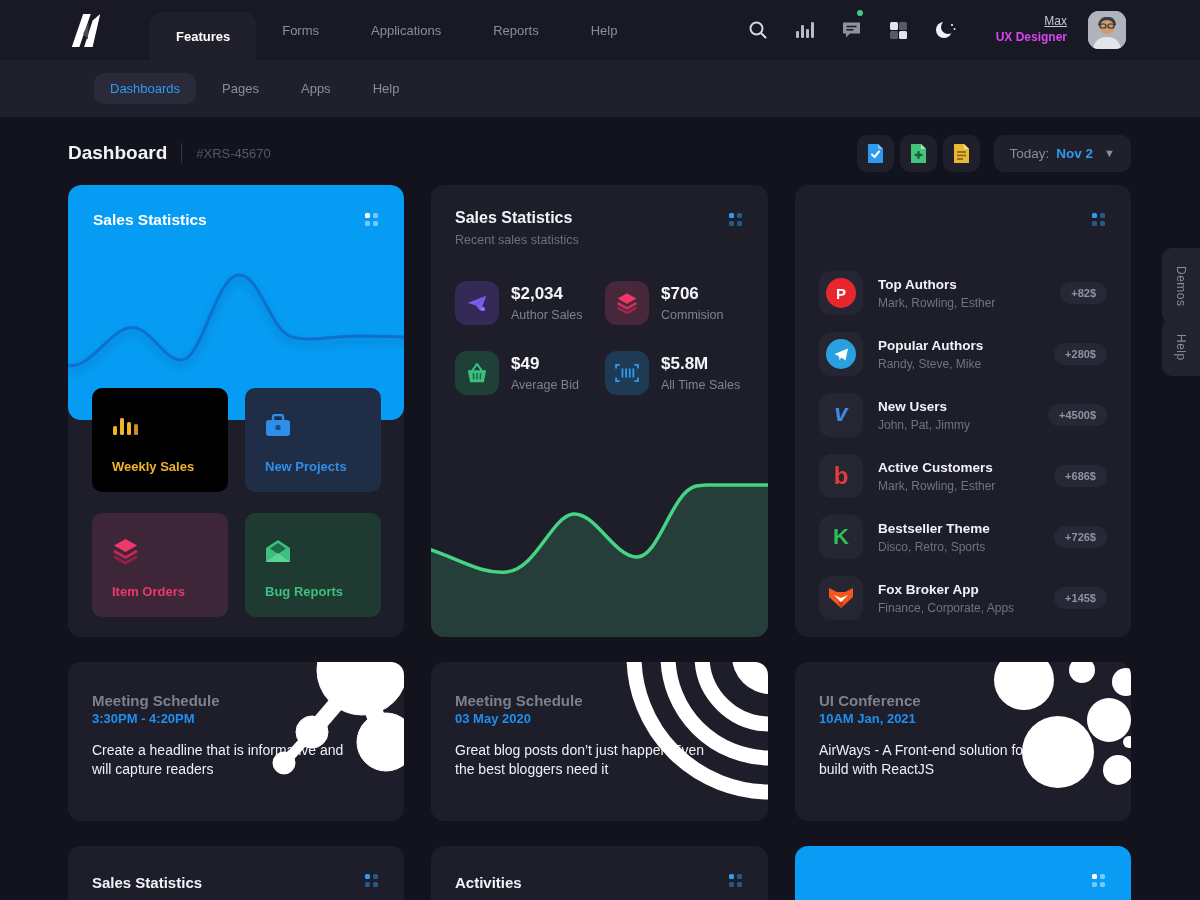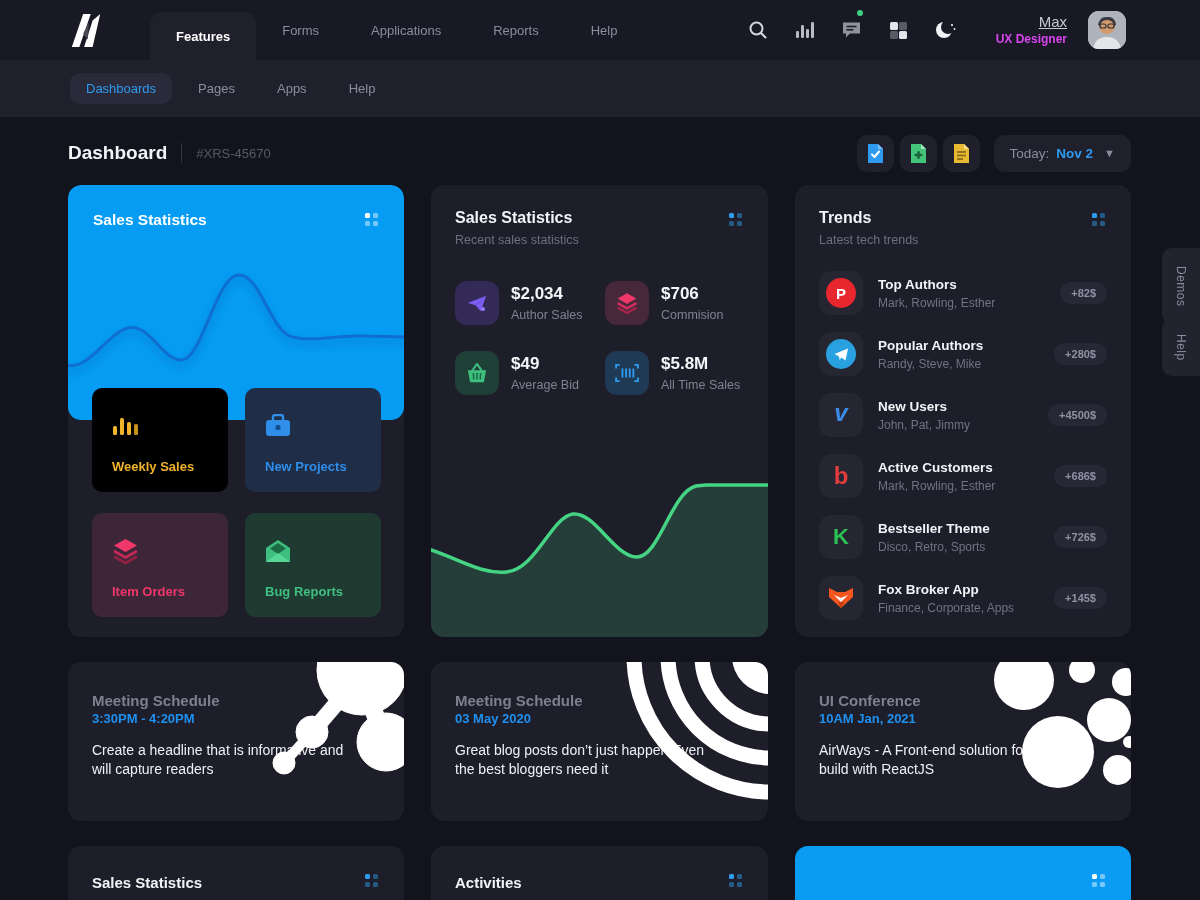--- a/index.html
+++ b/index.html
@@ -9,26 +9,26 @@
   
   .topbar { position:absolute; top:0; left:0; width:1200px; height:60px; background:#191925; display:flex; align-items:center; z-index:5; }
   .logo { margin-left:68px; width:38px; height:40px; display:flex; align-items:center; }
   .nav-tabs { display:flex; align-items:flex-end; height:60px; margin-left:44px; }
   .nav-tab { color:#8b8d9e; font-size:13px; padding:0 26px; height:60px; display:flex; align-items:center; cursor:pointer; }
   .nav-tab.active { background:#20202d; border-radius:12px 12px 0 0; height:48px; color:#fff; font-weight:bold; }
   .top-right { margin-left:auto; margin-right:74px; display:flex; align-items:center; gap:21px; }
   .top-icon { width:26px; height:26px; display:flex; align-items:center; justify-content:center; position:relative; cursor:pointer; }
   .notif-dot { position:absolute; top:-7px; right:2px; width:6px; height:6px; border-radius:50%; background:#3ccf7f; }
   .user-meta { text-align:right; line-height:1.3; margin-left:16px; }
-  .user-name { font-size:15px; color:#c6c8d2;text-decoration:underline; }
+  .user-name { font-size:12px; color:#c6c8d2;text-decoration:underline; }
   .user-role { font-size:12px; font-weight:bold; color:#d946ef; }
   .avatar { width:38px; height:38px; border-radius:11px; overflow:hidden; background:#b9bdc6; }
 
   
-  .subnav { position:absolute; top:60px; left:0; width:1200px; height:57px; background:#20202d; display:flex; align-items:center; z-index:4; }
+  .subnav { position:absolute; top:60px; left:0; width:1200px; height:57px; background:#20202d; display:flex; align-items:center; z-index:4;padding-left:24px; }
   .subnav-items { display:flex; align-items:center; gap:10px; margin-left:70px; }
   .pill { font-size:13px; color:#8b8d9e; padding:8px 16px; border-radius:10px; cursor:pointer; }
   .pill.active { background:#2a2a3b; color:#2e9bf0; }
 
   
   .content { position:absolute; top:117px; left:0; width:1200px; height:783px; }
   .page-head { position:absolute; top:16px; left:68px; right:69px; height:40px; display:flex; align-items:center; }
   .page-title { font-size:19px; font-weight:bold; color:#f2f3f7; }
   .page-div { width:1px; height:20px; background:#34343f; margin:0 14px; }
   .page-ref { font-size:13px; color:#565866; }
@@ -347,24 +347,20 @@
           </div>
         </div>
       </div>
       <svg class="green-chart" viewBox="0 0 337 215" preserveAspectRatio="none">
         <path d="M0,128 C30,138 50,152 75,150 C105,148 120,95 142,92 C164,90 182,133 205,135 C228,137 240,70 265,64 L275,63 L337,63 L337,215 L0,215 Z" fill="#253e3a"></path>
         <path d="M0,128 C30,138 50,152 75,150 C105,148 120,95 142,92 C164,90 182,133 205,135 C228,137 240,70 265,64 L275,63 L337,63" fill="none" stroke="#45d483" stroke-width="3.5" stroke-linecap="round"></path>
       </svg>
     </div>
 
     <div class="card">
-      <div class="card-pad">
-        <div class="card-title">Trends</div>
-        <div class="card-sub">Latest tech trends</div>
-      </div>
       <div class="dots corner-dots">
           <i></i>
           <i></i>
           <i></i>
           <i></i>
         </div>
       <div class="trend-list">
 
         <div class="trend">
           <div class="trend-ic">

